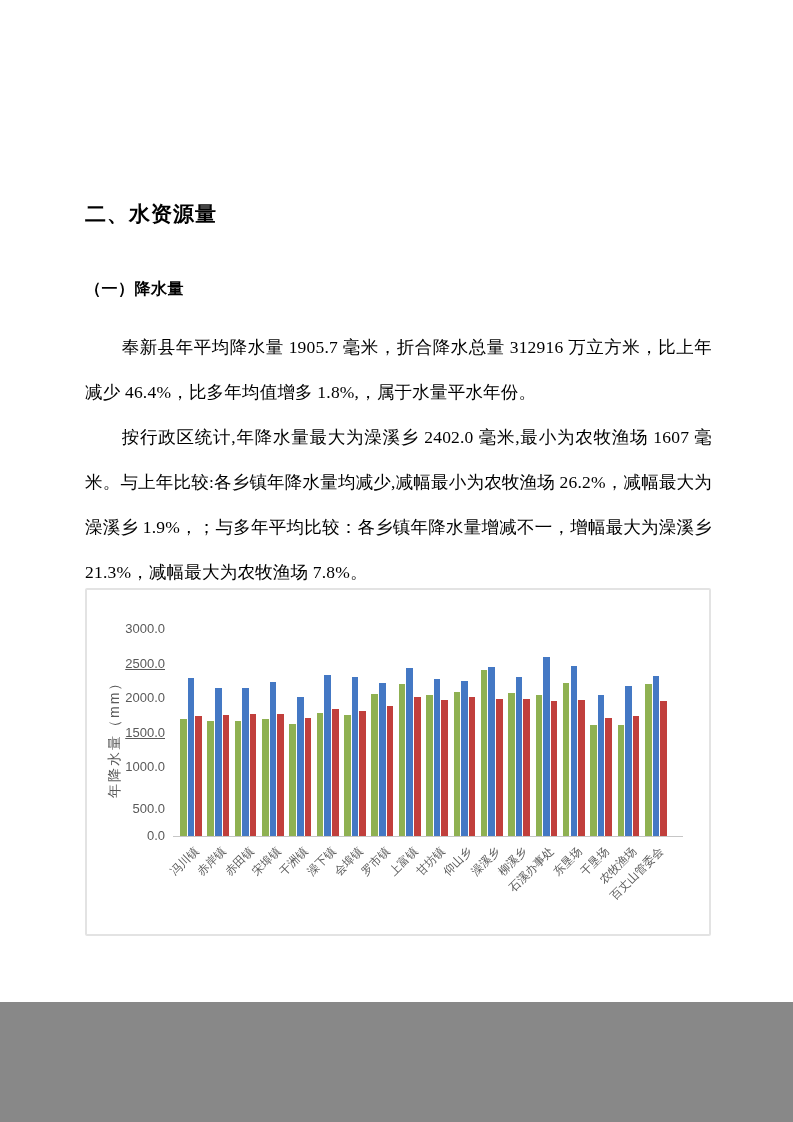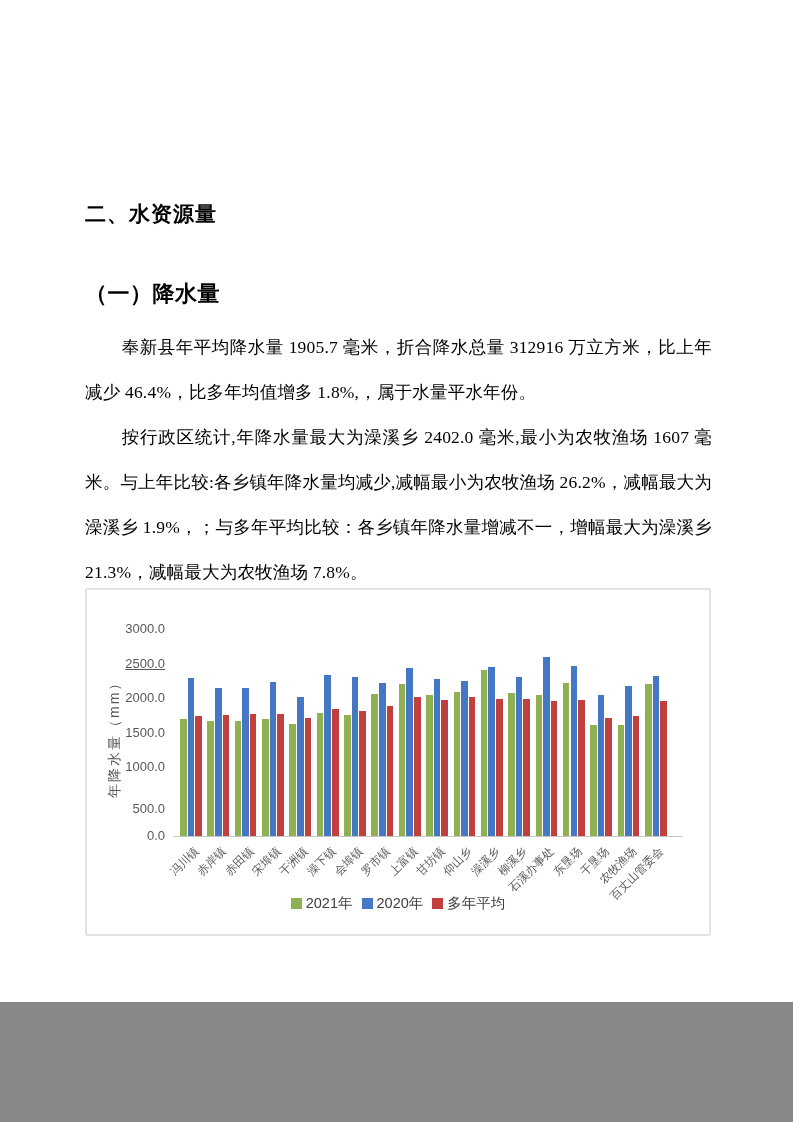--- a/index.html
+++ b/index.html
@@ -8,21 +8,21 @@
     font-family:"Liberation Serif","DejaVu Serif",serif;color:#000;overflow:hidden;
   }
   .h1{
     position:absolute;left:85px;top:200px;margin:0;
     font-family:"Liberation Sans","DejaVu Sans",sans-serif;
     font-size:21px;font-weight:bold;letter-spacing:1px;
   }
   .h2{
     position:absolute;left:85px;top:279px;margin:0;
     font-family:"Liberation Sans","DejaVu Sans",sans-serif;
-    font-size:22px;font-weight:bold;letter-spacing:0.5px;
+    font-size:16px;font-weight:bold;letter-spacing:0.5px;
   }
   .para{
     position:absolute;left:85px;width:627px;margin:0;
     font-size:17.5px;line-height:45px;text-align:justify;
     text-indent:2.1em;letter-spacing:0.2px;
   }
   #p1{top:325px;}
   #p2{top:415px;}
   .chart-box{
     position:absolute;left:85px;top:588px;width:626px;height:348px;
@@ -70,38 +70,24 @@
   <h2 class="h2">（一）降水量</h2>
 
   <p class="para" id="p1">奉新县年平均降水量 1905.7 毫米，折合降水总量 312916 万立方米，比上年减少 46.4%，比多年均值增多 1.8%,，属于水量平水年份。</p>
 
   <p class="para" id="p2">按行政区统计,年降水量最大为澡溪乡 2402.0 毫米,最小为农牧渔场 1607 毫米。与上年比较:各乡镇年降水量均减少,减幅最小为农牧渔场 26.2%，减幅最大为澡溪乡 1.9%，；与多年平均比较：各乡镇年降水量增减不一，增幅最大为澡溪乡 21.3%，减幅最大为农牧渔场 7.8%。</p>
 
   <div class="chart-box">
     <div class="plot" id="plot">
       <div class="ylabel">年降水量（mm）</div>
       <div class="axis-x"></div>
-      <div class="legend" id="legend">
-          <span class="legend-item">
-            <span class="sw" style="background: rgb(143, 177, 82);"></span>
-            <span>2021年</span>
-          </span>
-          <span class="legend-item">
-            <span class="sw" style="background: rgb(68, 120, 196);"></span>
-            <span>2020年</span>
-          </span>
-          <span class="legend-item">
-            <span class="sw" style="background: rgb(193, 63, 60);"></span>
-            <span>多年平均</span>
-          </span>
-        </div>
     <div class="ytick" style="top: 31px;">3000.0</div>
         <div class="ytick" style="top: 65.5px; text-decoration: underline;">2500.0</div>
         <div class="ytick" style="top: 100px;">2000.0</div>
-        <div class="ytick" style="top: 134.5px;">1500.0</div>
+        <div class="ytick" style="top: 134.5px; text-decoration: underline;">1500.0</div>
         <div class="ytick" style="top: 169px;">1000.0</div>
         <div class="ytick" style="top: 211px;">500.0</div>
         <div class="ytick" style="top: 238px;">0.0</div>
         <div class="bar" style="left: 93px; width: 6.6px; top: 128.7px; height: 117.3px; background: rgb(143, 177, 82);"></div>
         <div class="bar" style="left: 100.6px; width: 6.6px; top: 87.99px; height: 158.01px; background: rgb(68, 120, 196);"></div>
         <div class="bar" style="left: 108.2px; width: 6.6px; top: 125.94px; height: 120.06px; background: rgb(193, 63, 60);"></div>
         <div class="xlabel" style="right: 517.6px; top: 254px;">冯川镇</div>
         <div class="bar" style="left: 120.35px; width: 6.6px; top: 131.46px; height: 114.54px; background: rgb(143, 177, 82);"></div>
         <div class="bar" style="left: 127.95px; width: 6.6px; top: 97.65px; height: 148.35px; background: rgb(68, 120, 196);"></div>
         <div class="bar" style="left: 135.55px; width: 6.6px; top: 125.25px; height: 120.75px; background: rgb(193, 63, 60);"></div>

